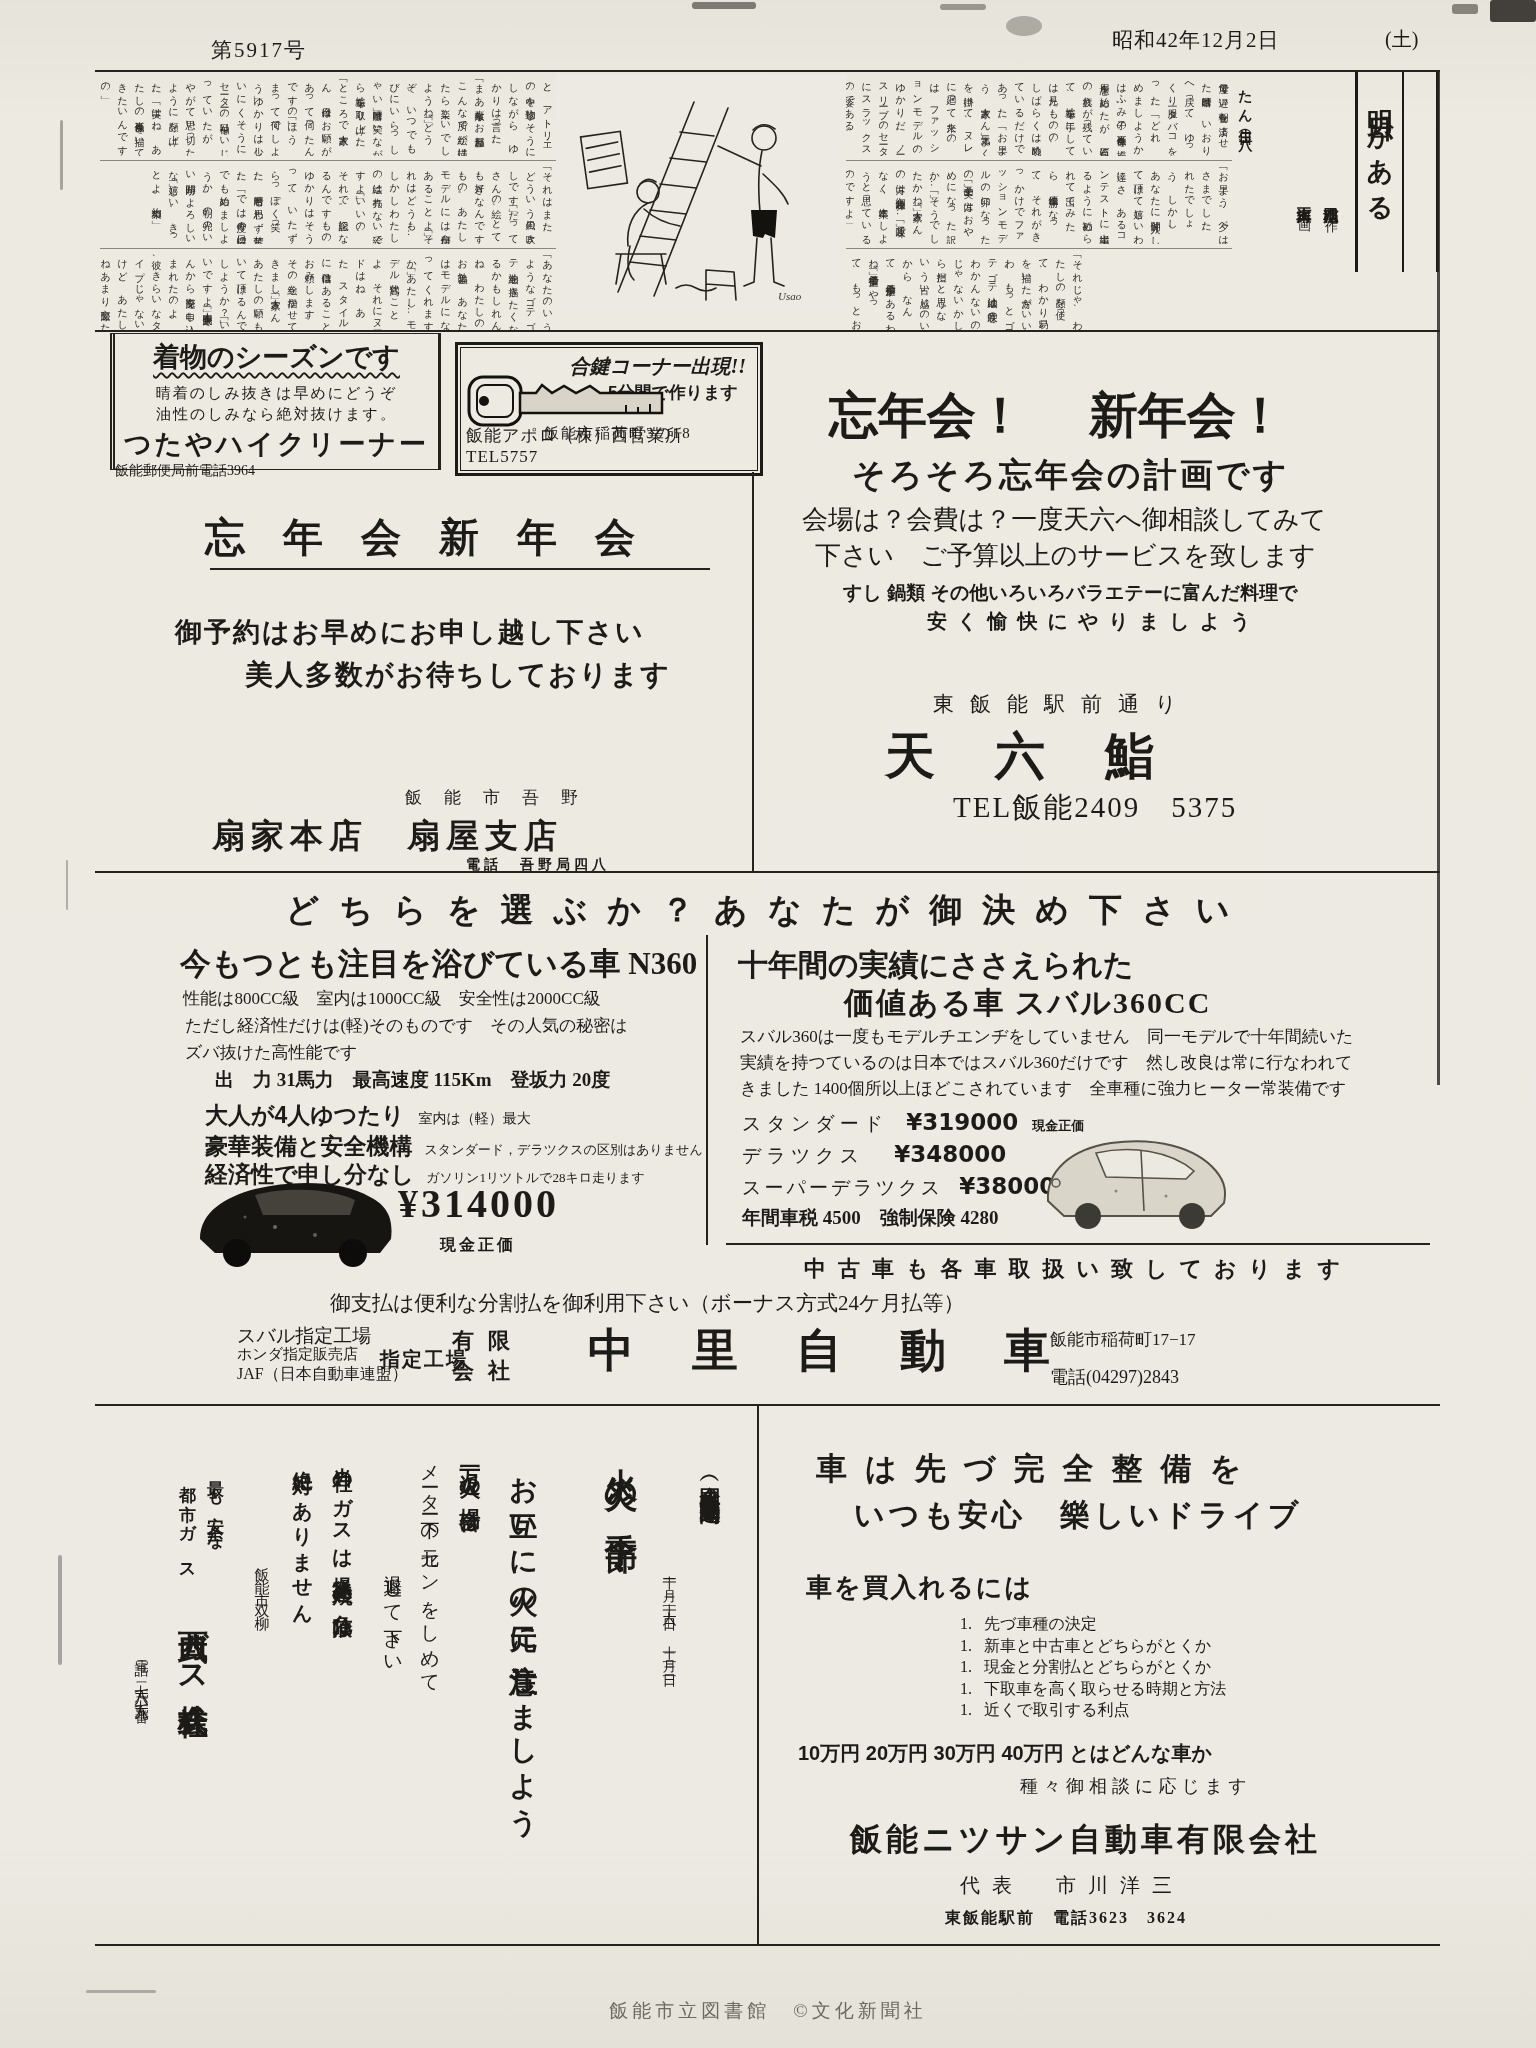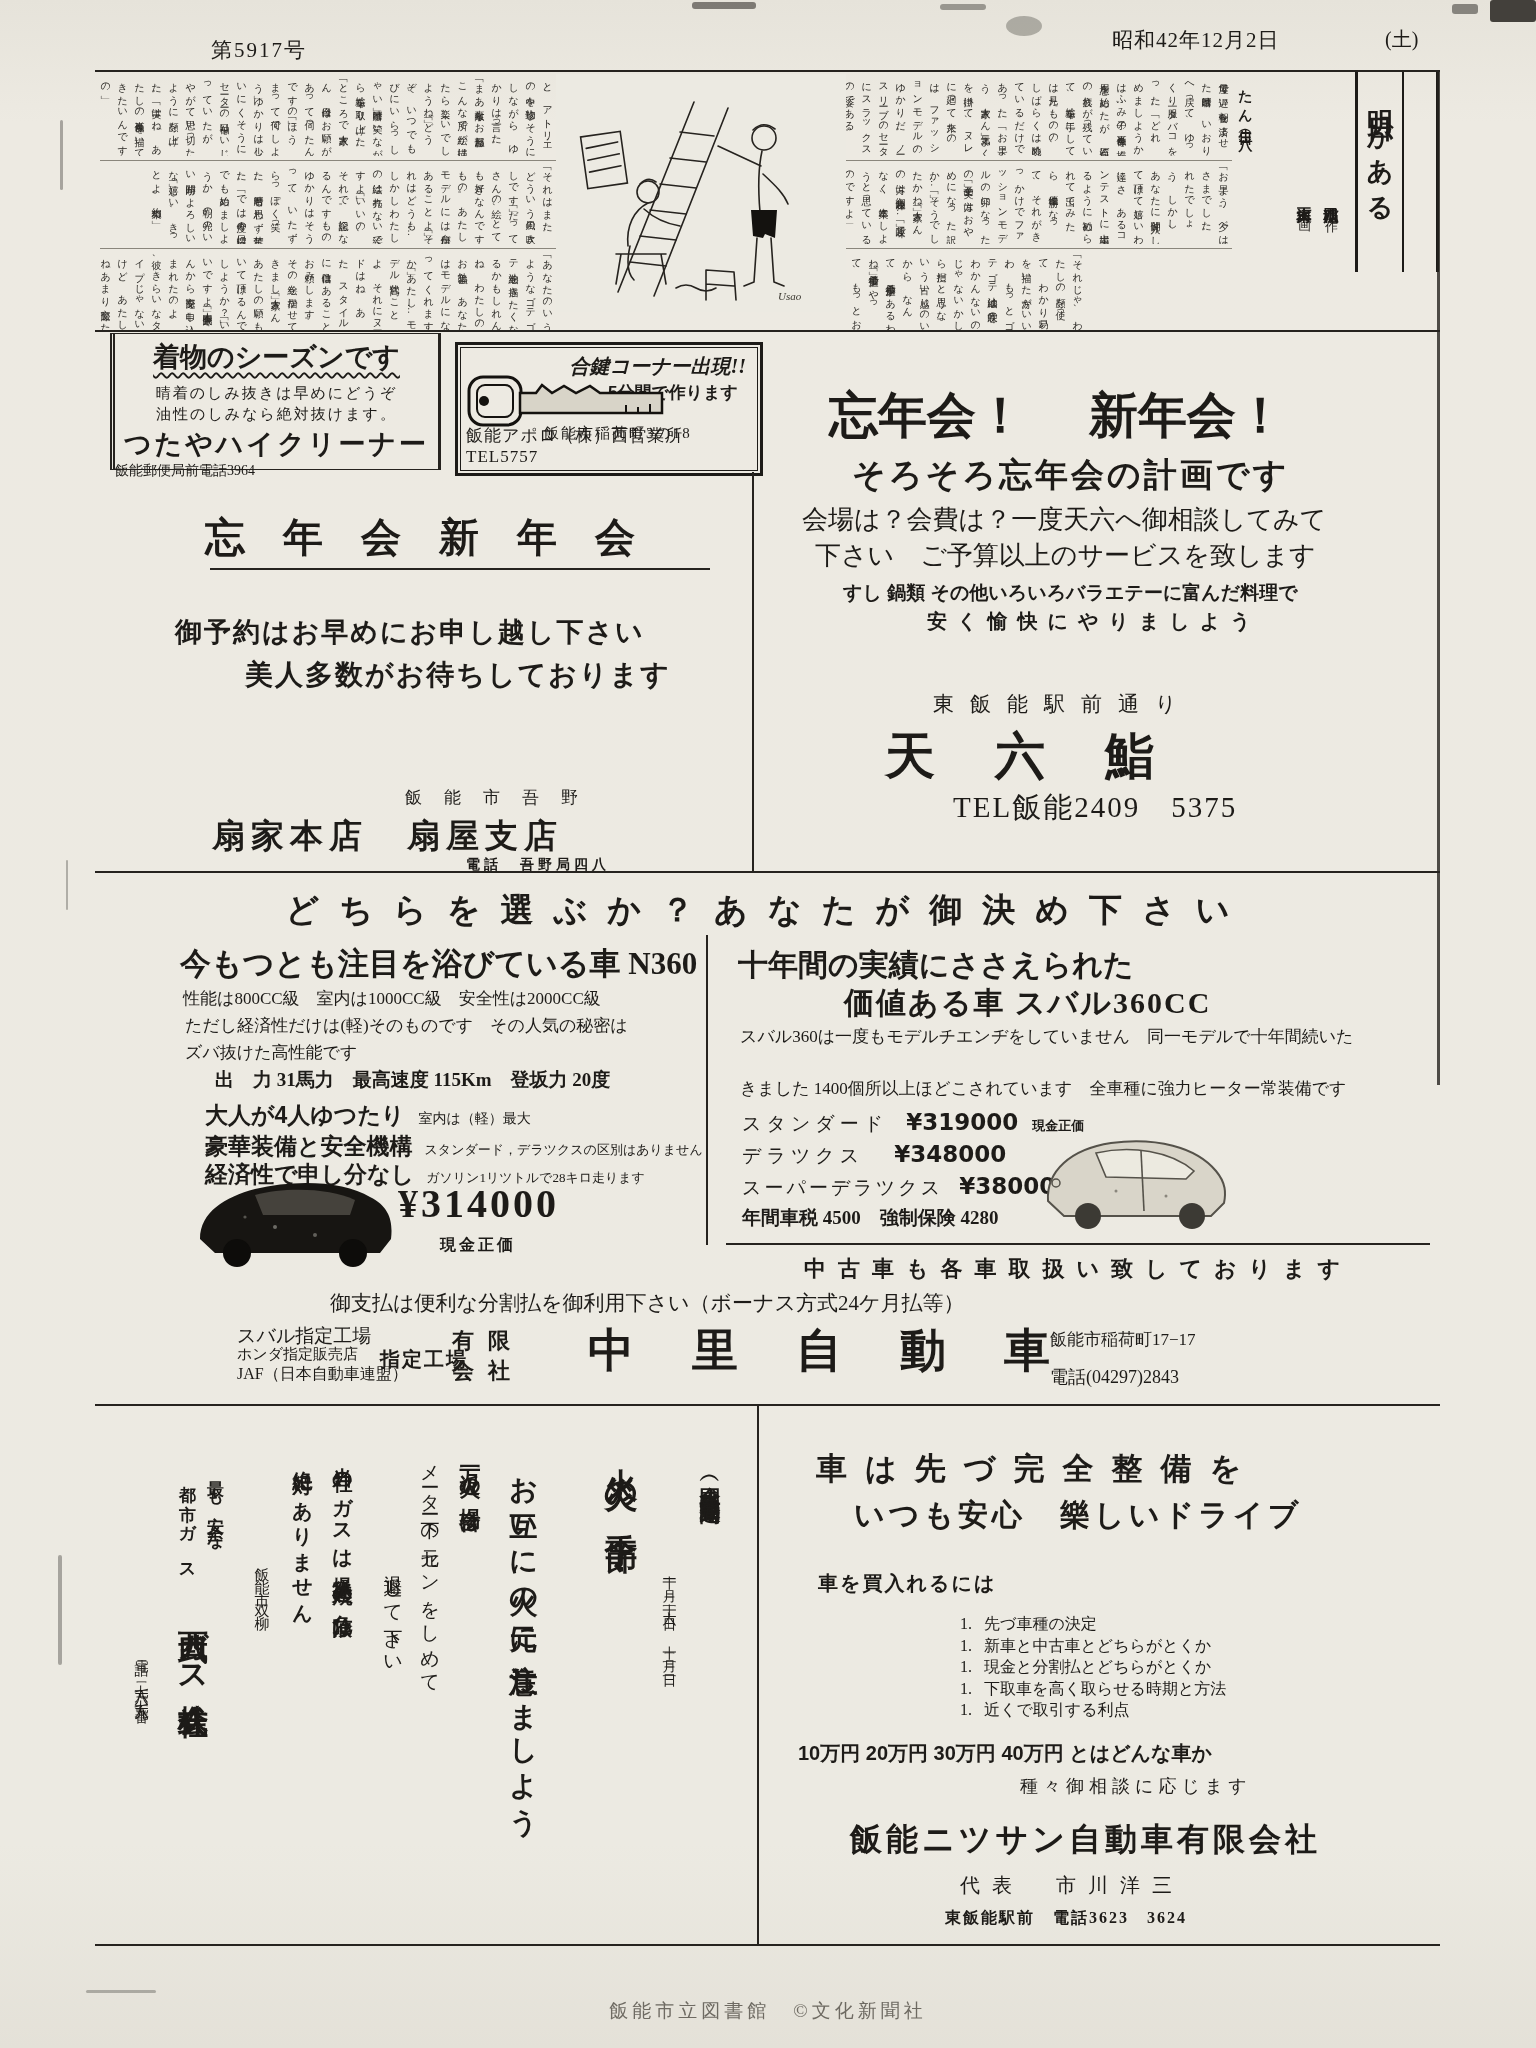--- a/index.html
+++ b/index.html
@@ -182,20 +182,21 @@
     <div class="serif b" style="position:absolute;left:268px;top:245px;font-size:40px;letter-spacing:3px;">¥314000</div>
     <div class="serif b" style="position:absolute;left:310px;top:300px;font-size:16px;letter-spacing:3px;">現金正価</div>
   </div>
 
   <div class="abs rule" style="left:706px;top:935px;width:2px;height:310px;"></div>
 
   <div class="abs" style="left:726px;top:935px;width:704px;height:310px;">
     <div class="serif b" style="position:absolute;left:12px;top:10px;font-size:30px;">十年間の実績にささえられた</div>
     <div class="serif b" style="position:absolute;left:118px;top:48px;font-size:30px;letter-spacing:2px;">価値ある車 スバル360CC</div>
     <div class="serif" style="position:absolute;left:14px;top:90px;font-size:17px;">スバル360は一度もモデルチエンヂをしていません　同一モデルで十年間続いた</div>
+    <div class="serif" style="position:absolute;left:14px;top:116px;font-size:17px;">実績を持つているのは日本ではスバル360だけです　然し改良は常に行なわれて</div>
     <div class="serif" style="position:absolute;left:14px;top:142px;font-size:17px;">きました 1400個所以上ほどこされています　全車種に強力ヒーター常装備です</div>
     <div style="position:absolute;left:16px;top:174px;" class="nowrap">
       <span class="serif" style="font-size:19px;letter-spacing:5px;">スタンダード</span>
       <span class="pricefig" style="font-size:23px;margin-left:14px;">¥319000</span>
       <span class="serif b" style="font-size:13px;margin-left:10px;">現金正価</span>
     </div>
     <div style="position:absolute;left:16px;top:206px;" class="nowrap">
       <span class="serif" style="font-size:19px;letter-spacing:5px;">デラツクス</span>
       <span class="pricefig" style="font-size:23px;margin-left:26px;">¥348000</span>
     </div>
@@ -252,21 +253,21 @@
   <div class="abs vt serif b" style="left:290px;top:1455px;font-size:20px;letter-spacing:3px;">絶対にありません</div>
   <div class="abs vt serif" style="left:252px;top:1556px;font-size:15px;letter-spacing:12px;">飯能市双柳</div>
   <div class="abs vt serif b" style="left:204px;top:1468px;font-size:17px;letter-spacing:8px;">最も安全な</div>
   <div class="abs vt serif b" style="left:176px;top:1472px;font-size:17px;letter-spacing:20px;">都市ガス</div>
   <div class="abs vt serif b" style="left:172px;top:1608px;font-size:30px;letter-spacing:1px;">西武ガス株式会社</div>
   <div class="abs vt serif" style="left:132px;top:1648px;font-size:14px;letter-spacing:3px;">電話　二七六八・二七六九番</div>
 
   <div class="abs" style="left:770px;top:1410px;width:660px;height:534px;">
     <div class="serif b" style="position:absolute;left:46px;top:38px;font-size:31px;letter-spacing:18px;white-space:nowrap;">車は先づ完全整備を</div>
     <div class="serif b" style="position:absolute;left:84px;top:85px;font-size:30px;letter-spacing:4px;white-space:nowrap;">いつも安心　樂しいドライブ</div>
-    <div class="serif b" style="position:absolute;left:48px;top:160px;font-size:20px;letter-spacing:2px;">車を買入れるには</div>
+    <div class="serif b" style="position:absolute;left:36px;top:160px;font-size:26px;letter-spacing:2px;">車を買入れるには</div>
     <div style="position:absolute;left:190px;top:203px;line-height:21.5px;font-size:16px;">
       <div class="serif"><span>1.</span>&nbsp;&nbsp;&nbsp;<span>先づ車種の決定</span></div>
       <div class="serif"><span>1.</span>&nbsp;&nbsp;&nbsp;<span>新車と中古車とどちらがとくか</span></div>
       <div class="serif"><span>1.</span>&nbsp;&nbsp;&nbsp;<span>現金と分割払とどちらがとくか</span></div>
       <div class="serif"><span>1.</span>&nbsp;&nbsp;&nbsp;<span>下取車を高く取らせる時期と方法</span></div>
       <div class="serif"><span>1.</span>&nbsp;&nbsp;&nbsp;<span>近くで取引する利点</span></div>
     </div>
     <div class="sans b" style="position:absolute;left:28px;top:330px;font-size:20px;">10万円 20万円 30万円 40万円 とはどんな車か</div>
     <div class="serif" style="position:absolute;left:250px;top:364px;font-size:18px;letter-spacing:5px;">種々御相談に応じます</div>
     <div class="serif b" style="position:absolute;left:80px;top:408px;font-size:32px;letter-spacing:4px;white-space:nowrap;">飯能ニツサン自動車有限会社</div>

